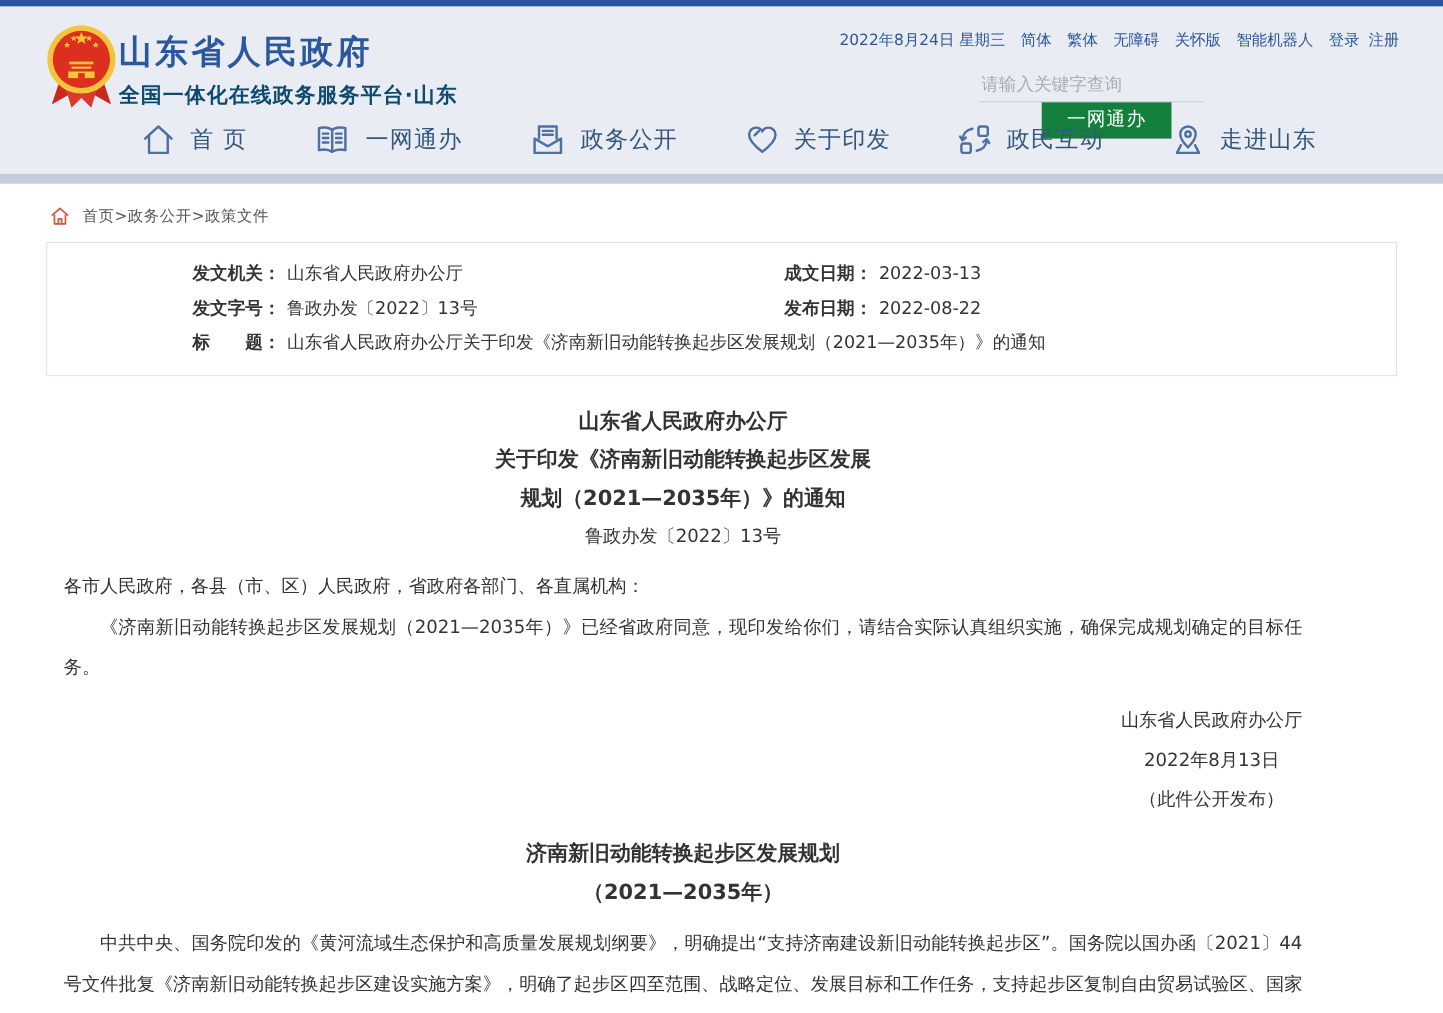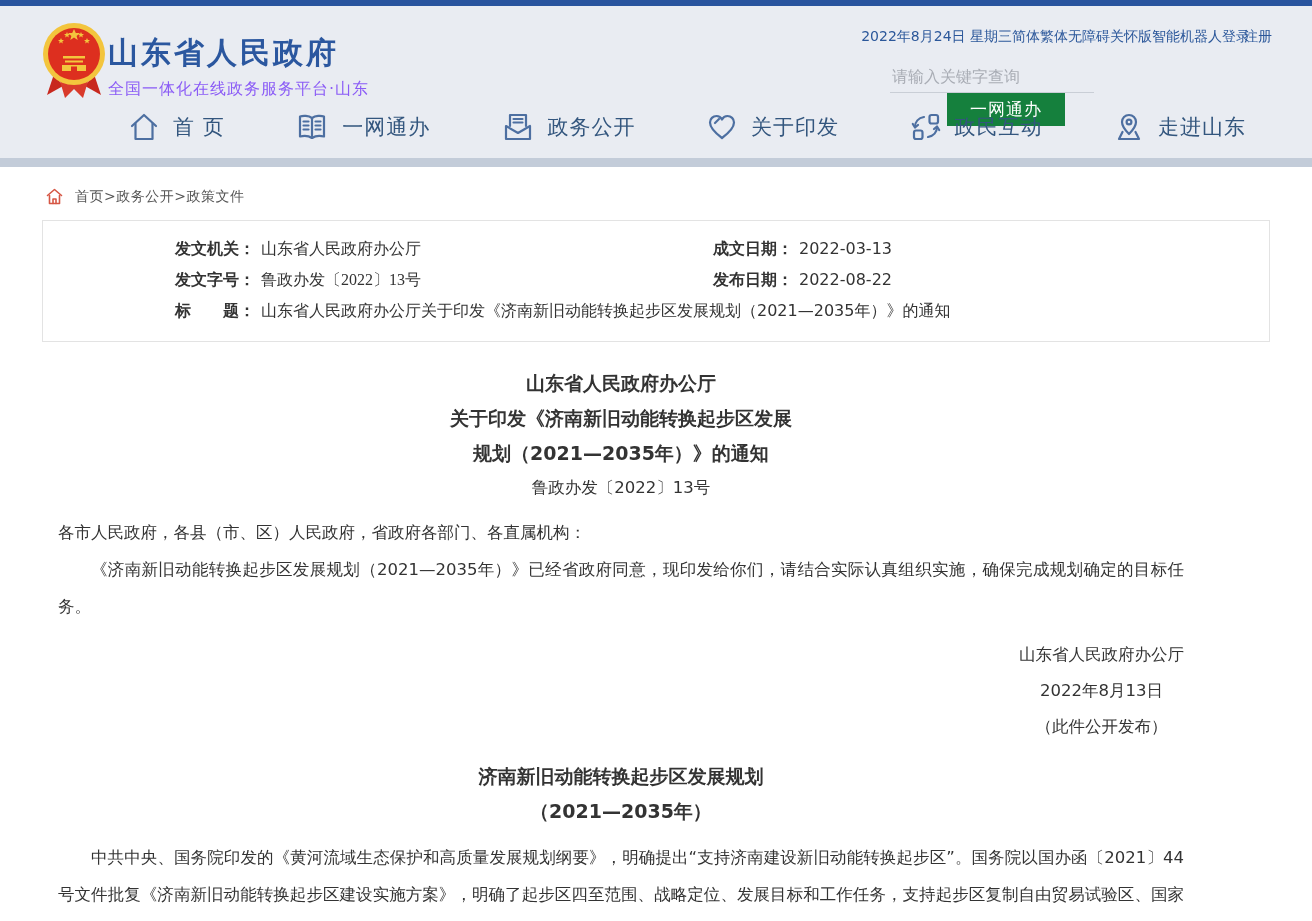--- a/index.html
+++ b/index.html
@@ -12,57 +12,57 @@
   
   .top-strip { height: 6px; background: #29549e; }
 
   
   .site-header { background: #e9ecf2; padding: 12px 40px 0 40px; height: 97px; }
   .header-inner { display: flex; align-items: flex-start; }
   .brand { display: flex; align-items: flex-end; gap: 0; cursor: pointer; }
   .brand-emblem { width: 68px; height: 80px; margin-top: 2px; }
   .brand-text { padding-top: 6px; }
   .site-title { font-size: 30px; font-weight: bold; color: #2b579f; letter-spacing: 3px; line-height: 34px; }
-  .site-subtitle { font-size: 16px; font-weight: normal; color: #8b5cf6; margin-top: 9px; letter-spacing: 1px; }
+  .site-subtitle { font-size: 19px; font-weight: bold; color: #0c4a6e; margin-top: 9px; letter-spacing: 1px; }
   .header-right { margin-left: auto; width: 560px; }
-  .top-links { display: flex; justify-content: flex-end; align-items: center; 
+  .top-links { display: flex; justify-content: flex-end; align-items: center; gap: 14px;
                color: #2b579a; font-size: 14px; padding-top: 10px; white-space: nowrap; }
   .top-links .tight { margin-left: -6px; }
   .top-link { cursor: pointer; }
   .search-row { display: flex; align-items: center; margin-top: 15px; flex-direction: column; }
   .search-input {
     flex: 1; border: none; border-bottom: 1px solid #c9ced6; background: transparent;
     font-size: 16px; color: #666; padding: 6px 2px; outline: none;
     font-family: "DejaVu Sans", "Liberation Sans", sans-serif;
   }
   .search-input::placeholder { color: #a9adb5; }
   .portal-btn {
     background: #15803d; color: #fff; font-size: 17px; border: none; cursor: pointer;
     padding: 8px 23px; margin-left: 28px; line-height: 1; letter-spacing: 1px;
     font-family: "DejaVu Sans", "Liberation Sans", sans-serif;
   }
 
   
   .main-nav { background: #e9ecf2; display: flex; align-items: center; justify-content: space-between;
-              padding: 2px 66px 10px 128px; height: 55px; }
+              padding: 2px 115px 10px 128px; height: 55px; }
   .nav-item { display: flex; align-items: center; gap: 13px; cursor: pointer;
               color: #33567e; font-size: 21px; letter-spacing: 1px; white-space: nowrap; }
   .nav-item svg { display: block; }
   .nav-band { height: 9px; background: #c3ccd9; }
 
   
   .breadcrumb { display: flex; align-items: center; gap: 11px; margin: 20px 0 14px 45px;
                 color: #555; font-size: 14px; text-align: right; }
   .breadcrumb-path { cursor: pointer; letter-spacing: 0.5px; }
 
   
   .meta-box { margin: 0 42px; border: 1px solid #e3e3e3; background: #fff;
               padding: 12px 0 15px 0; font-size: 16px; }
   .meta-row { display: flex; line-height: 31px; }
-  .meta-cell-left { width: 670px; padding-left: 132px; font-family: Liberation Serif, serif; }
+  .meta-cell-left { width: 670px; padding-left: 132px; }
   .meta-cell-right { flex: 1; }
   .meta-full { padding-left: 132px; line-height: 31px; padding-right: 40px; }
   .meta-label { font-weight: bold; color: #333; }
   .meta-value { color: #333; margin-left: 6px; }
 
   
   .doc-body { margin: 24px 128px 0 58px; color: #333; }
   .doc-title-line { text-align: center; font-weight: bold; font-size: 19px; line-height: 35px; color: #333; }
   .doc-number-line { text-align: center; font-size: 16.5px; line-height: 33px; color: #333; }
   .doc-body p { font-size: 16.5px; line-height: 37px; text-align: justify; color: #333; }

